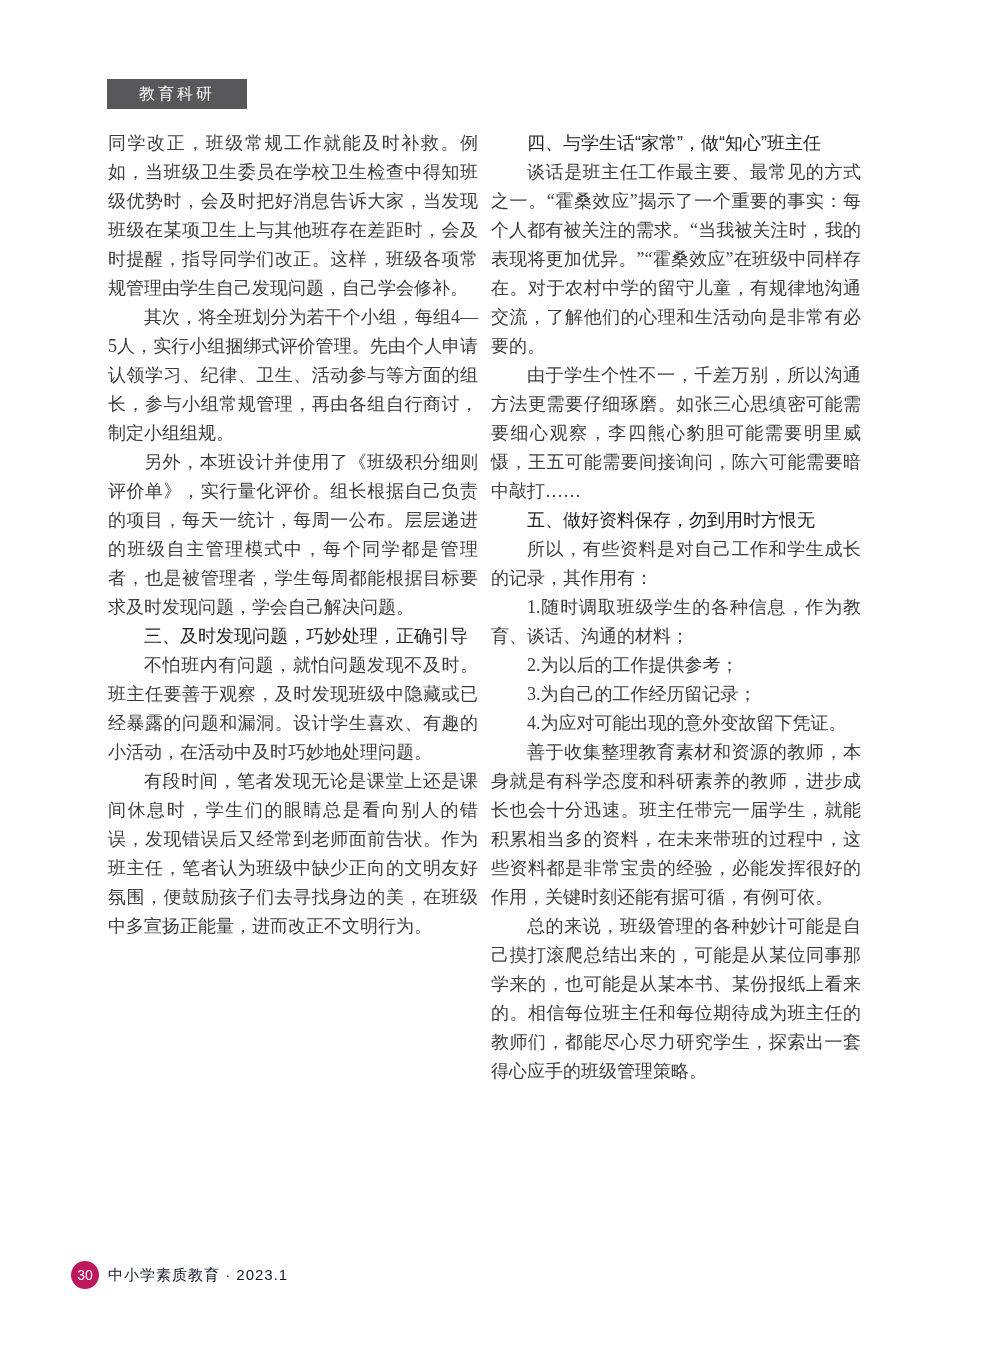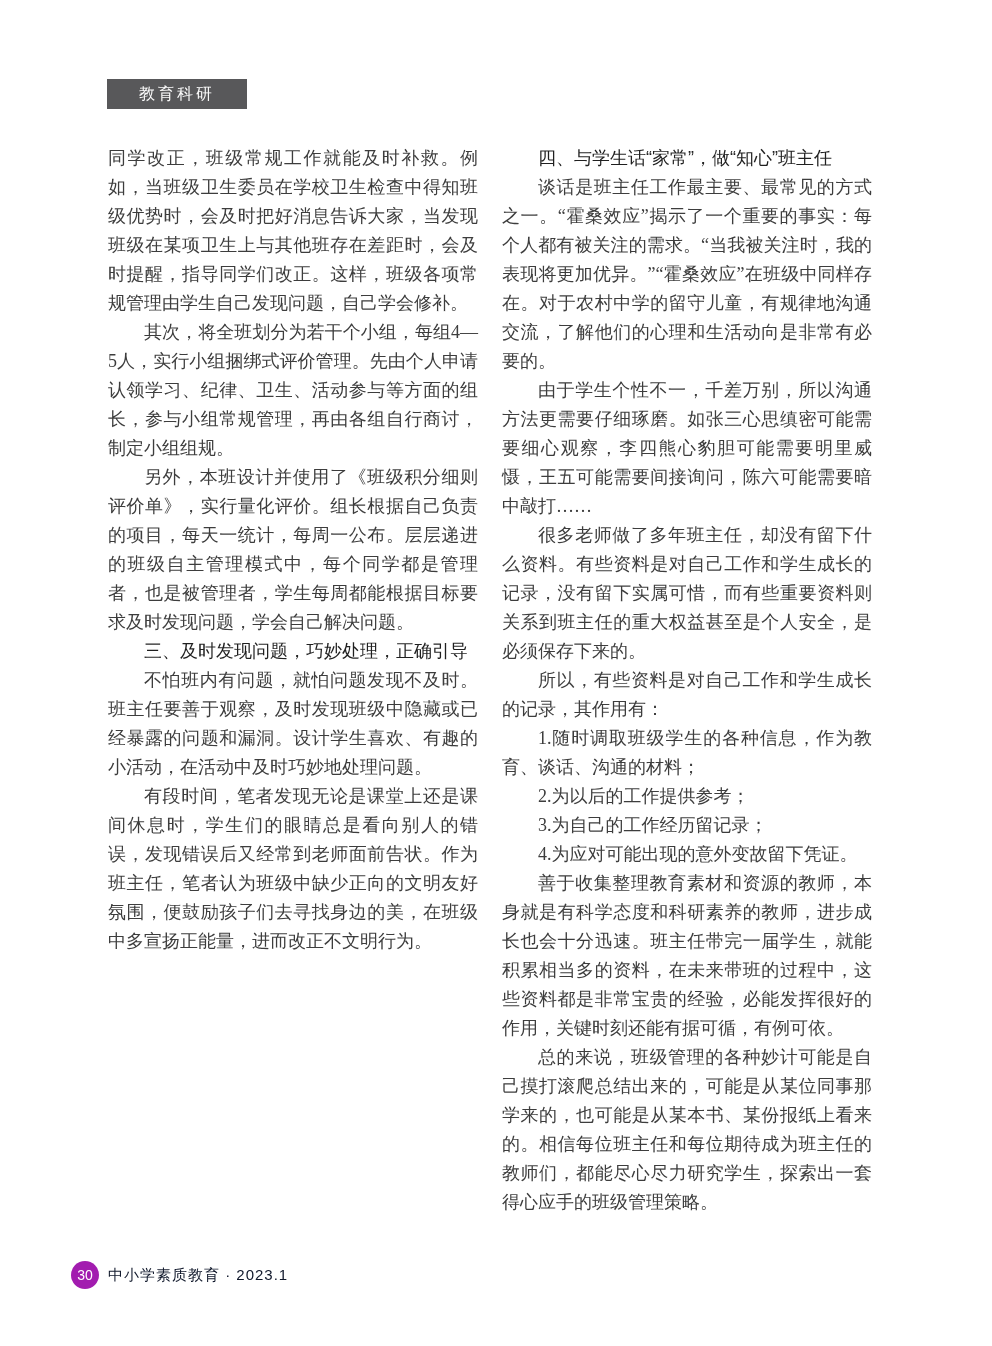--- a/index.html
+++ b/index.html
@@ -22,24 +22,24 @@
     font-family: "Liberation Sans", "DejaVu Sans", sans-serif;
     font-size: 16px;
     letter-spacing: 3px;
     display: flex;
     align-items: center;
     justify-content: center;
   }
   .columns {
     position: absolute;
     left: 108px;
-    top: 144px;
+    top: 129px;
     width: 770px;
     display: flex;
-    gap: 24px;
+    gap: 13px;
   }
   .column {
     width: 370px;
     font-size: 18px;
     line-height: 29px;
     color: #3d3d3d;
     text-align: justify;
     text-justify: inter-character;
   }
   .column p {
@@ -58,21 +58,21 @@
     top: 1261px;
     display: flex;
     align-items: center;
     gap: 9px;
     font-family: "Liberation Sans", "DejaVu Sans", sans-serif;
   }
   .badge {
     width: 28px;
     height: 28px;
     border-radius: 50%;
-    background: #a21caf;
+    background: #be185d;
     color: #ffffff;
     font-size: 14px;
     display: flex;
     align-items: center;
     justify-content: center;
   }
   .journal {
     font-size: 15px;
     color: #0f172a;
     letter-spacing: 1px;
@@ -91,21 +91,21 @@
     <p>其次，将全班划分为若干个小组，每组4—5人，实行小组捆绑式评价管理。先由个人申请认领学习、纪律、卫生、活动参与等方面的组长，参与小组常规管理，再由各组自行商讨，制定小组组规。</p>
     <p>另外，本班设计并使用了《班级积分细则评价单》，实行量化评价。组长根据自己负责的项目，每天一统计，每周一公布。层层递进的班级自主管理模式中，每个同学都是管理者，也是被管理者，学生每周都能根据目标要求及时发现问题，学会自己解决问题。</p>
     <p class="head">三、及时发现问题，巧妙处理，正确引导</p>
     <p>不怕班内有问题，就怕问题发现不及时。班主任要善于观察，及时发现班级中隐藏或已经暴露的问题和漏洞。设计学生喜欢、有趣的小活动，在活动中及时巧妙地处理问题。</p>
     <p>有段时间，笔者发现无论是课堂上还是课间休息时，学生们的眼睛总是看向别人的错误，发现错误后又经常到老师面前告状。作为班主任，笔者认为班级中缺少正向的文明友好氛围，便鼓励孩子们去寻找身边的美，在班级中多宣扬正能量，进而改正不文明行为。</p>
   </div>
   <div class="column">
     <p class="head">四、与学生话“家常”，做“知心”班主任</p>
     <p>谈话是班主任工作最主要、最常见的方式之一。“霍桑效应”揭示了一个重要的事实：每个人都有被关注的需求。“当我被关注时，我的表现将更加优异。”“霍桑效应”在班级中同样存在。对于农村中学的留守儿童，有规律地沟通交流，了解他们的心理和生活动向是非常有必要的。</p>
     <p>由于学生个性不一，千差万别，所以沟通方法更需要仔细琢磨。如张三心思缜密可能需要细心观察，李四熊心豹胆可能需要明里威慑，王五可能需要间接询问，陈六可能需要暗中敲打……</p>
-    <p>很多老师做了多年班主任，却没有留下什么资料。有些资料是对自己工作和学生成长的记录，没有留下实属可惜，而有些重要资料则关系到班主任的重大权益甚至是个人安全，是必须保存下来的。</p>
+    <p class="head">五、做好资料保存，勿到用时方恨无</p>
     <p>所以，有些资料是对自己工作和学生成长的记录，其作用有：</p>
     <p>1.随时调取班级学生的各种信息，作为教育、谈话、沟通的材料；</p>
     <p>2.为以后的工作提供参考；</p>
     <p>3.为自己的工作经历留记录；</p>
     <p>4.为应对可能出现的意外变故留下凭证。</p>
     <p>善于收集整理教育素材和资源的教师，本身就是有科学态度和科研素养的教师，进步成长也会十分迅速。班主任带完一届学生，就能积累相当多的资料，在未来带班的过程中，这些资料都是非常宝贵的经验，必能发挥很好的作用，关键时刻还能有据可循，有例可依。</p>
     <p>总的来说，班级管理的各种妙计可能是自己摸打滚爬总结出来的，可能是从某位同事那学来的，也可能是从某本书、某份报纸上看来的。相信每位班主任和每位期待成为班主任的教师们，都能尽心尽力研究学生，探索出一套得心应手的班级管理策略。</p>
   </div>
 </div>
 

